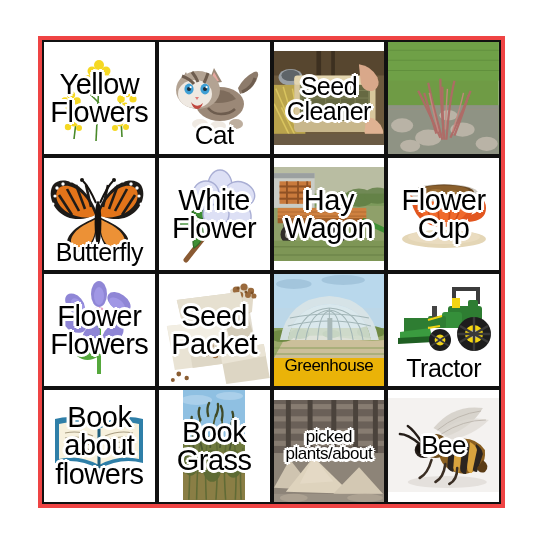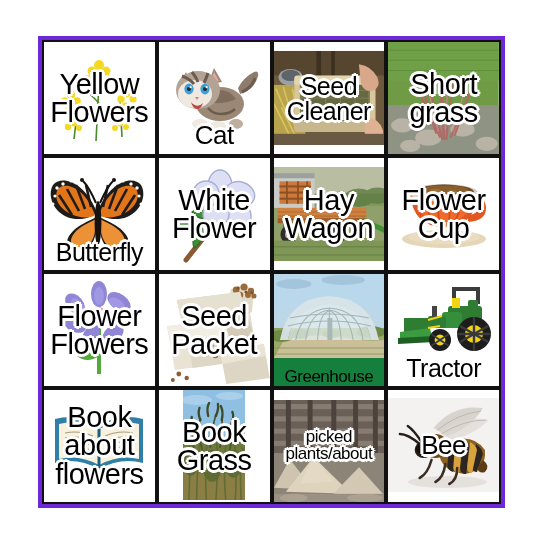--- a/index.html
+++ b/index.html
@@ -14,21 +14,21 @@
     font-family: "Liberation Sans", sans-serif;
   }
 
   #bingo-card {
     position: absolute;
     left: 38px;
     top: 36px;
     width: 467px;
     height: 472px;
     box-sizing: border-box;
-    border: 4px solid #6d28d9;
+    border: 4px solid #ef4444;
     background: #ffffff;
     display: grid;
     grid-template-columns: repeat(4, 1fr);
     grid-template-rows: repeat(4, 1fr);
   }
 
   .cell {
     position: relative;
     box-sizing: border-box;
     border: 2px solid #111111;
@@ -75,23 +75,23 @@
 
   
   .caption.plain {
     -webkit-text-stroke: 0;
     text-shadow: none;
   }
   .bottom-strip {
     position: absolute;
     left: 0; right: 0; bottom: 0;
     height: 28px;
-    background: #15803d;
+    background: #eab308;
     display: flex;
-    align-items: flex-end;
+    align-items: flex-start;
     justify-content: center;
   }
   .photo-fill { position:absolute; inset:0; }
   .photo-inset-h { position:absolute; left:0; right:0; top:8%; bottom:8%; }
   .photo-portrait { position:absolute; left:22%; right:22%; top:0; bottom:2%; }
 </style>
 </head>
 <body>
 
 <div id="bingo-card">
@@ -261,24 +261,20 @@
           <path d="M48 90 q-8 -26 -12 -40"></path>
           <path d="M66 92 q10 -26 14 -40"></path>
         </g>
         <g stroke="#c98880" stroke-width="1.4" fill="none" opacity="0.9">
           <path d="M50 88 q-6 -24 -9 -38"></path>
             <path d="M64 88 q8 -24 11 -38"></path>
           <path d="M57 86 q1 -26 2 -40"></path>
         </g>
       </svg>
     </div>
-    <div class="caption cap-lg cap-center">
-      <div>Short</div>
-      <div>grass</div>
-    </div>
   </div>
 
   <div class="cell">
     <div class="art">
       <svg width="108" height="98" viewBox="0 0 108 98">
         <g>
           <path d="M52 48 C40 16, 16 10, 8 20 C2 30, 8 46, 22 52 C32 56, 44 54, 52 48 Z" fill="#1e1b18"></path>
           <path d="M52 48 C64 16, 88 10, 96 20 C102 30, 96 46, 82 52 C72 56, 60 54, 52 48 Z" fill="#1e1b18"></path>
           <path d="M50 50 C40 22, 20 16, 13 24 C8 32, 14 44, 26 49 C34 53, 44 54, 50 50 Z" fill="#e2741a"></path>
           <path d="M54 50 C64 22, 84 16, 91 24 C96 32, 90 44, 78 49 C70 53, 60 54, 54 50 Z" fill="#e2741a"></path>

